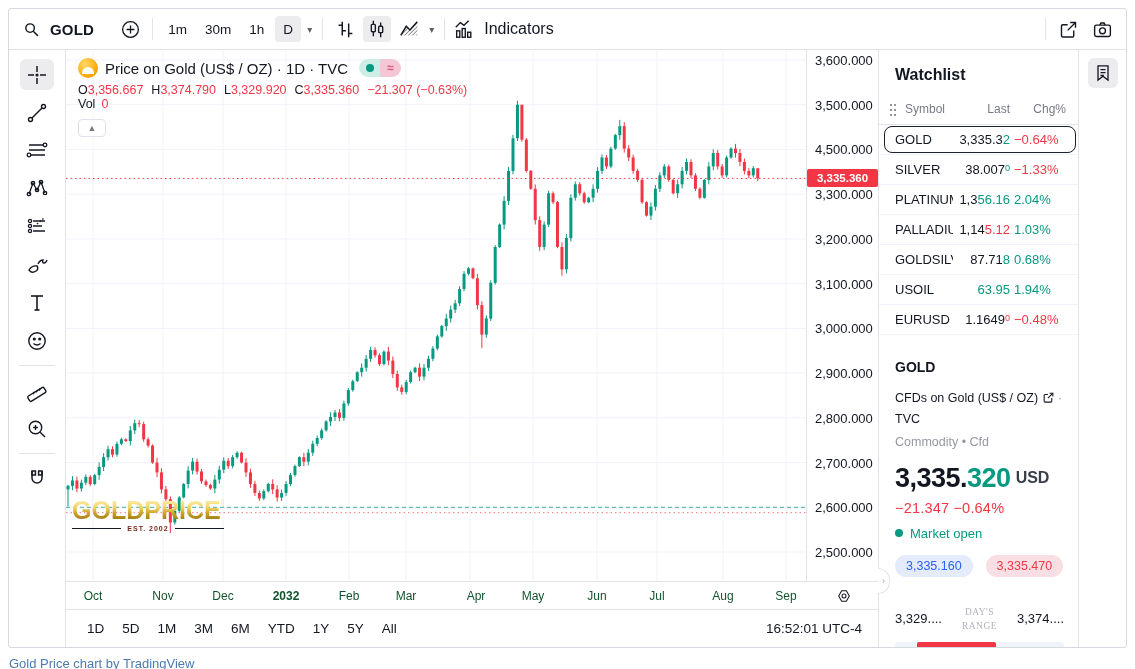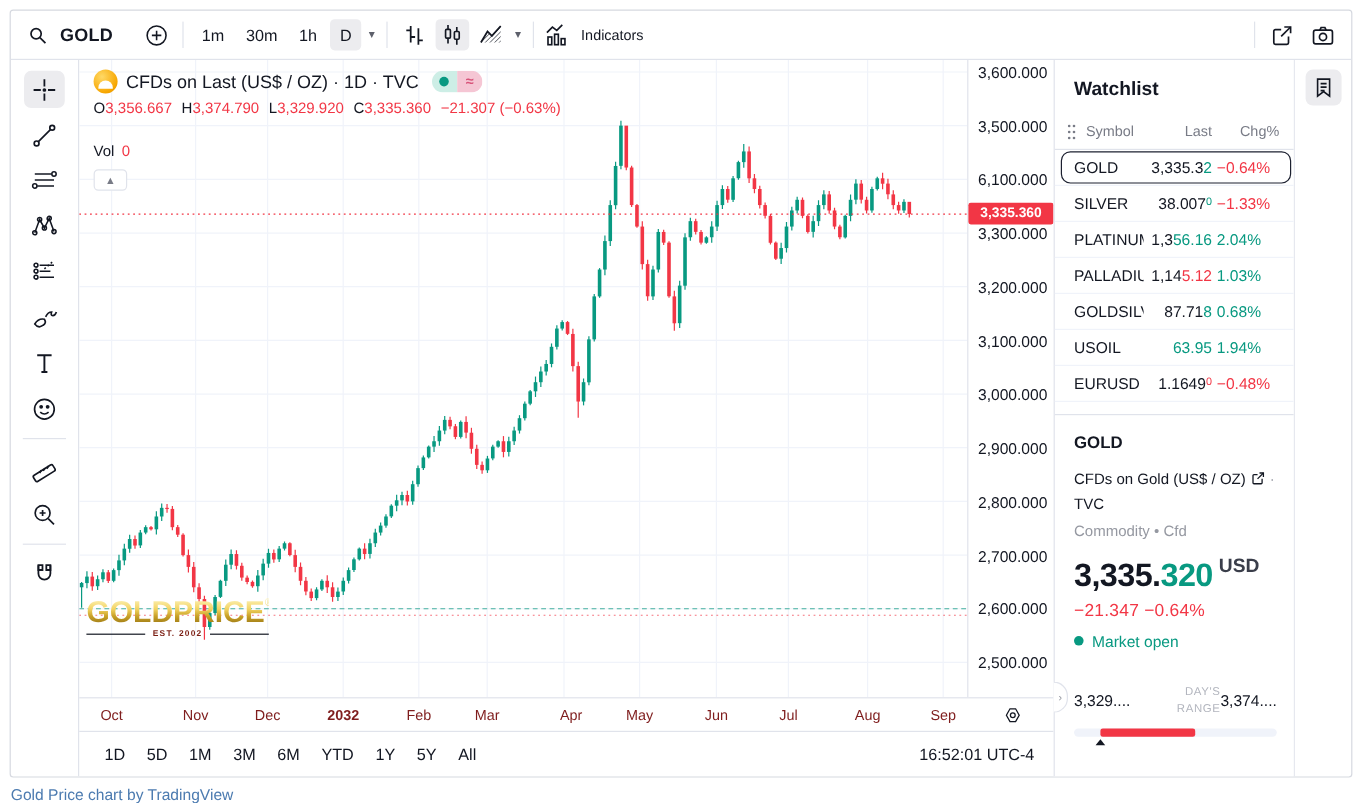--- a/index.html
+++ b/index.html
@@ -11,21 +11,21 @@
   .topbar { height:41px; border-bottom:1px solid #e0e3eb; display:flex; align-items:center; padding:0 10px 0 14px; flex:0 0 auto; }
   .topbar .grow { flex:1; }
   .tb-group { display:flex; align-items:center; gap:4px; }
   .tb-divider { width:1px; height:22px; background:#e0e3eb; margin:0 8px; }
   .symbol-name { font-size:15px; font-weight:700; margin-left:6px; letter-spacing:.2px; }
   .tb-btn { display:flex; align-items:center; justify-content:center; min-width:26px; height:26px; border-radius:4px; font-size:13.5px; color:#131722; padding:0 7px; cursor:pointer; }
   .tb-btn.selected { background:#ececef; }
   .tb-icon { display:flex; align-items:center; justify-content:center; width:28px; height:26px; border-radius:4px; }
   .tb-icon.selected { background:#ececef; }
   .chev { color:#5d606b; font-size:10px; padding:0 2px; }
-  .indicators-label { font-size:12px; margin-left:5px; }
+  .indicators-label { font-size:16px; margin-left:5px; }
   svg.ic { display:block; }
 
   
   .main { flex:1; display:flex; min-height:0; }
 
   
   .drawbar { width:57px; border-right:1px solid #e0e3eb; display:flex; flex-direction:column; align-items:center; padding-top:9px; gap:7px; flex:0 0 auto; }
   .draw-btn { width:34px; height:31px; display:flex; align-items:center; justify-content:center; border-radius:6px; cursor:pointer; }
   .draw-btn.selected { background:#ececef; }
   .draw-sep { width:36px; height:1px; background:#e0e3eb; margin:2px 0; }
@@ -44,35 +44,35 @@
   .coin { width:20px; height:20px; border-radius:50%; background:radial-gradient(circle at 35% 30%,#ffd966,#f7a600 70%,#d98b00); position:relative; overflow:hidden; }
   .coin::after { content:""; position:absolute; left:4px; right:4px; bottom:4px; height:7px; background:#fff; border-radius:6px 6px 0 0; }
   .legend-title { font-size:15px; font-weight:500; }
   .status-pill { display:flex; height:18px; border-radius:9px; overflow:hidden; margin-left:4px; }
   .status-pill .half1 { width:21px; background:#cdeee6; display:flex; align-items:center; justify-content:center; }
   .status-pill .half1 i { width:8px; height:8px; border-radius:50%; background:#089981; }
   .status-pill .half2 { width:21px; background:#f5c6d4; color:#d8547a; font-size:12px; font-weight:700; display:flex; align-items:center; justify-content:center; }
   .legend-row2 { margin-top:5px; font-size:12.5px; display:flex; gap:8px; white-space:nowrap; }
   .ohlc-pair b { font-weight:400; color:#131722; }
   .ohlc-pair span { color:#f23645; }
-  .legend-row3 { margin-top:22px; font-size:12.5px; }
+  .legend-row3 { margin-top:0; font-size:12.5px; }
   .legend-row3 .vol-val { color:#f23645; margin-left:6px; }
   .collapse-btn { margin-top:8px; width:28px; height:18px; border:1px solid #e0e3eb; border-radius:4px; background:#fff; display:flex; align-items:center; justify-content:center; color:#787b86; font-size:9px; cursor:pointer; }
 
   
   .watermark { position:absolute; left:6px; top:448px; width:152px; z-index:4; }
   .wm-text { font-size:25px; font-weight:800; letter-spacing:0; background:linear-gradient(180deg,#fdf4c0 0%,#f3d463 38%,#c9a127 62%,#8a6a10 100%); -webkit-background-clip:text; background-clip:text; color:transparent; line-height:1; white-space:nowrap; }
   .wm-reg { font-size:10px; vertical-align:top; }
   .wm-sub { display:flex; align-items:center; gap:6px; margin-top:2px; }
   .wm-sub i { flex:1; height:1px; background:#131722; }
   .wm-sub span { font-size:7px; letter-spacing:1px; color:#7a1d12; font-weight:700; }
 
   
   .x-axis { position:relative; height:28px; border-top:1px solid #e0e3eb; flex:0 0 auto; }
-  .x-tick { position:absolute; top:7px; transform:translateX(-50%); font-size:12px; color:#7f1d1d; }
+  .x-tick { position:absolute; top:7px; transform:translateX(-50%); font-size:12px; color:#14532d; }
   .x-tick.bold { font-weight:700; }
   .axis-gear { position:absolute; left:770px; top:6px; color:#131722; }
 
   
   .rangebar { height:38px; border-top:1px solid #e0e3eb; display:flex; align-items:center; padding:0 16px 0 21px; flex:0 0 auto; }
   .range-btn { font-size:13.5px; color:#131722; margin-right:18px; cursor:pointer; }
   .rangebar .grow { flex:1; }
   .clock { font-size:13.5px; color:#131722; }
 
   
@@ -91,35 +91,35 @@
   .up { color:#089981; } .down { color:#f23645; }
   .sup { font-size:9px; position:relative; top:-3px; }
   .wl-row.selected::after { content:""; position:absolute; left:5px; right:2px; top:1px; bottom:1px; border:1.5px solid #1c2030; border-radius:8px; pointer-events:none; }
 
   .wl-divider { height:1px; background:#e0e3eb; margin-top:10px; }
   .detail { padding:14px 14px 0 16px; }
   .detail-sym { font-size:14px; font-weight:700; }
   .detail-desc { margin-top:13px; font-size:12.5px; line-height:1.7; width:172px; }
   .detail-desc svg { vertical-align:-2px; }
   .detail-type { margin-top:4px; font-size:12.5px; color:#9598a1; }
-  .big-price { margin-top:14px; display:flex; align-items:flex-start; }
+  .big-price { margin-top:14px; display:flex; align-items:center; }
   .bp-main { font-size:27px; font-weight:700; letter-spacing:-0.5px; }
   .bp-accent { font-size:27px; font-weight:700; letter-spacing:-0.5px; color:#089981; }
   .bp-cur { font-size:16px; font-weight:700; margin-left:5px; color:#3a3e4a; }
   .big-change { margin-top:6px; font-size:14.5px; font-weight:400; color:#f23645; letter-spacing:.2px; }
   .mkt-open { margin-top:10px; display:flex; align-items:center; gap:7px; color:#089981; font-size:13px; }
   .mkt-open i { width:8px; height:8px; border-radius:50%; background:#089981; }
   .pills { margin-top:14px; display:flex; gap:13px; }
   .pill { font-size:12.5px; padding:4px 11px; border-radius:13px; }
   .pill.bid { background:#e3ebfc; color:#2962ff; }
   .pill.ask { background:#f9dfe3; color:#f23645; }
   .range-block { margin-top:28px; }
   .range-vals { display:flex; align-items:center; }
   .rv-low,.rv-high { font-size:13px; white-space:nowrap; }
-  .rv-label { flex:1; text-align:right; font-size:9.5px; color:#b2b5be; letter-spacing:.5px; line-height:1.5; width:46px; }
+  .rv-label { flex:1; text-align:center; font-size:9.5px; color:#b2b5be; letter-spacing:.5px; line-height:1.5; width:46px;font-family:Liberation Serif, serif; }
   .range-track { position:relative; margin-top:9px; height:7px; background:#f0f3fa; border-radius:4px; }
   .range-fill { position:absolute; left:13%; width:47%; top:0; bottom:0; background:#f23645; border-radius:2px; }
   .range-marker { position:absolute; left:calc(13% - 4px); top:9px; width:0; height:0; border-left:4px solid transparent; border-right:4px solid transparent; border-bottom:5px solid #131722; }
   .panel-tab { position:absolute; left:-1px; top:518px; width:12px; height:26px; border:1px solid #e0e3eb; border-left:none; border-radius:0 12px 12px 0; background:#fff; display:flex; align-items:center; justify-content:center; color:#9598a1; font-size:9px; cursor:pointer; }
 
   
   .right-strip { flex:1; border-left:1px solid #e0e3eb; display:flex; flex-direction:column; align-items:center; padding-top:8px; }
   .strip-btn { width:30px; height:30px; border-radius:6px; background:#ececef; display:flex; align-items:center; justify-content:center; cursor:pointer; }
 
   .footer { padding:6px 0 0 1px; }
@@ -651,21 +651,21 @@
             <line x1="687.30" y1="116.1" x2="687.30" y2="127.6" stroke="#089981" stroke-width="1"></line>
             <rect x="685.80" y="118.2" width="3" height="7.2" fill="#089981"></rect>
             <line x1="691.75" y1="123.2" x2="691.75" y2="131.2" stroke="#f23645" stroke-width="1"></line>
             <rect x="690.25" y="118.2" width="3" height="10.1" fill="#f23645"></rect>
             <line x1="0" y1="128.4" x2="740" y2="128.4" stroke="#f23645" stroke-dasharray="1.5 3" stroke-width="1"></line>
           </svg>
 
         <div class="legend">
           <div class="legend-row1">
             <div class="coin"></div>
-            <span class="legend-title">CFDs on Last (US$ / OZ) · 1D · TVC</span>
+            <span class="legend-title">Price on Gold (US$ / OZ) · 1D · TVC</span>
             <div class="status-pill">
               <div class="half1">
                   <i></i>
                 </div>
               <div class="half2">≈</div>
             </div>
           </div>
           <div class="legend-row2">
             <span class="ohlc-pair"><b>O</b><span>3,356.667</span></span>
             <span class="ohlc-pair"><b>H</b><span>3,374.790</span></span>
@@ -686,21 +686,21 @@
           <div class="wm-sub">
               <i></i>
               <span>EST. 2002</span>
               <i></i>
             </div>
         </div>
 
         <div class="y-axis" id="y-axis">
             <div class="y-tick" style="top:3px">3,600.000</div>
             <div class="y-tick" style="top:48px">3,500.000</div>
-            <div class="y-tick" style="top:92px">6,100.000</div>
+            <div class="y-tick" style="top:92px">4,500.000</div>
             <div class="y-tick" style="top:137px">3,300.000</div>
             <div class="y-tick" style="top:182px">3,200.000</div>
             <div class="y-tick" style="top:227px">3,100.000</div>
             <div class="y-tick" style="top:271px">3,000.000</div>
             <div class="y-tick" style="top:316px">2,900.000</div>
             <div class="y-tick" style="top:361px">2,800.000</div>
             <div class="y-tick" style="top:406px">2,700.000</div>
             <div class="y-tick" style="top:450px">2,600.000</div>
             <div class="y-tick" style="top:495px">2,500.000</div>
             <div class="price-tag" style="top:119px">3,335.360</div>
@@ -818,20 +818,24 @@
         <div class="big-price">
           <span class="bp-main">3,335.</span>
             <span class="bp-accent">320</span>
           <span class="bp-cur">USD</span>
         </div>
         <div class="big-change">−21.347  −0.64%</div>
         <div class="mkt-open">
           <i></i>
           <span>Market open</span>
         </div>
+        <div class="pills">
+          <span class="pill bid">3,335.160</span>
+          <span class="pill ask">3,335.470</span>
+        </div>
         <div class="range-block">
           <div class="range-vals">
             <span class="rv-low">3,329....</span>
             <span class="rv-label"><span>DAY'S</span><br><span>RANGE</span></span>
             <span class="rv-high">3,374....</span>
           </div>
           <div class="range-track">
             <div class="range-fill"></div>
             <div class="range-marker"></div>
           </div>

